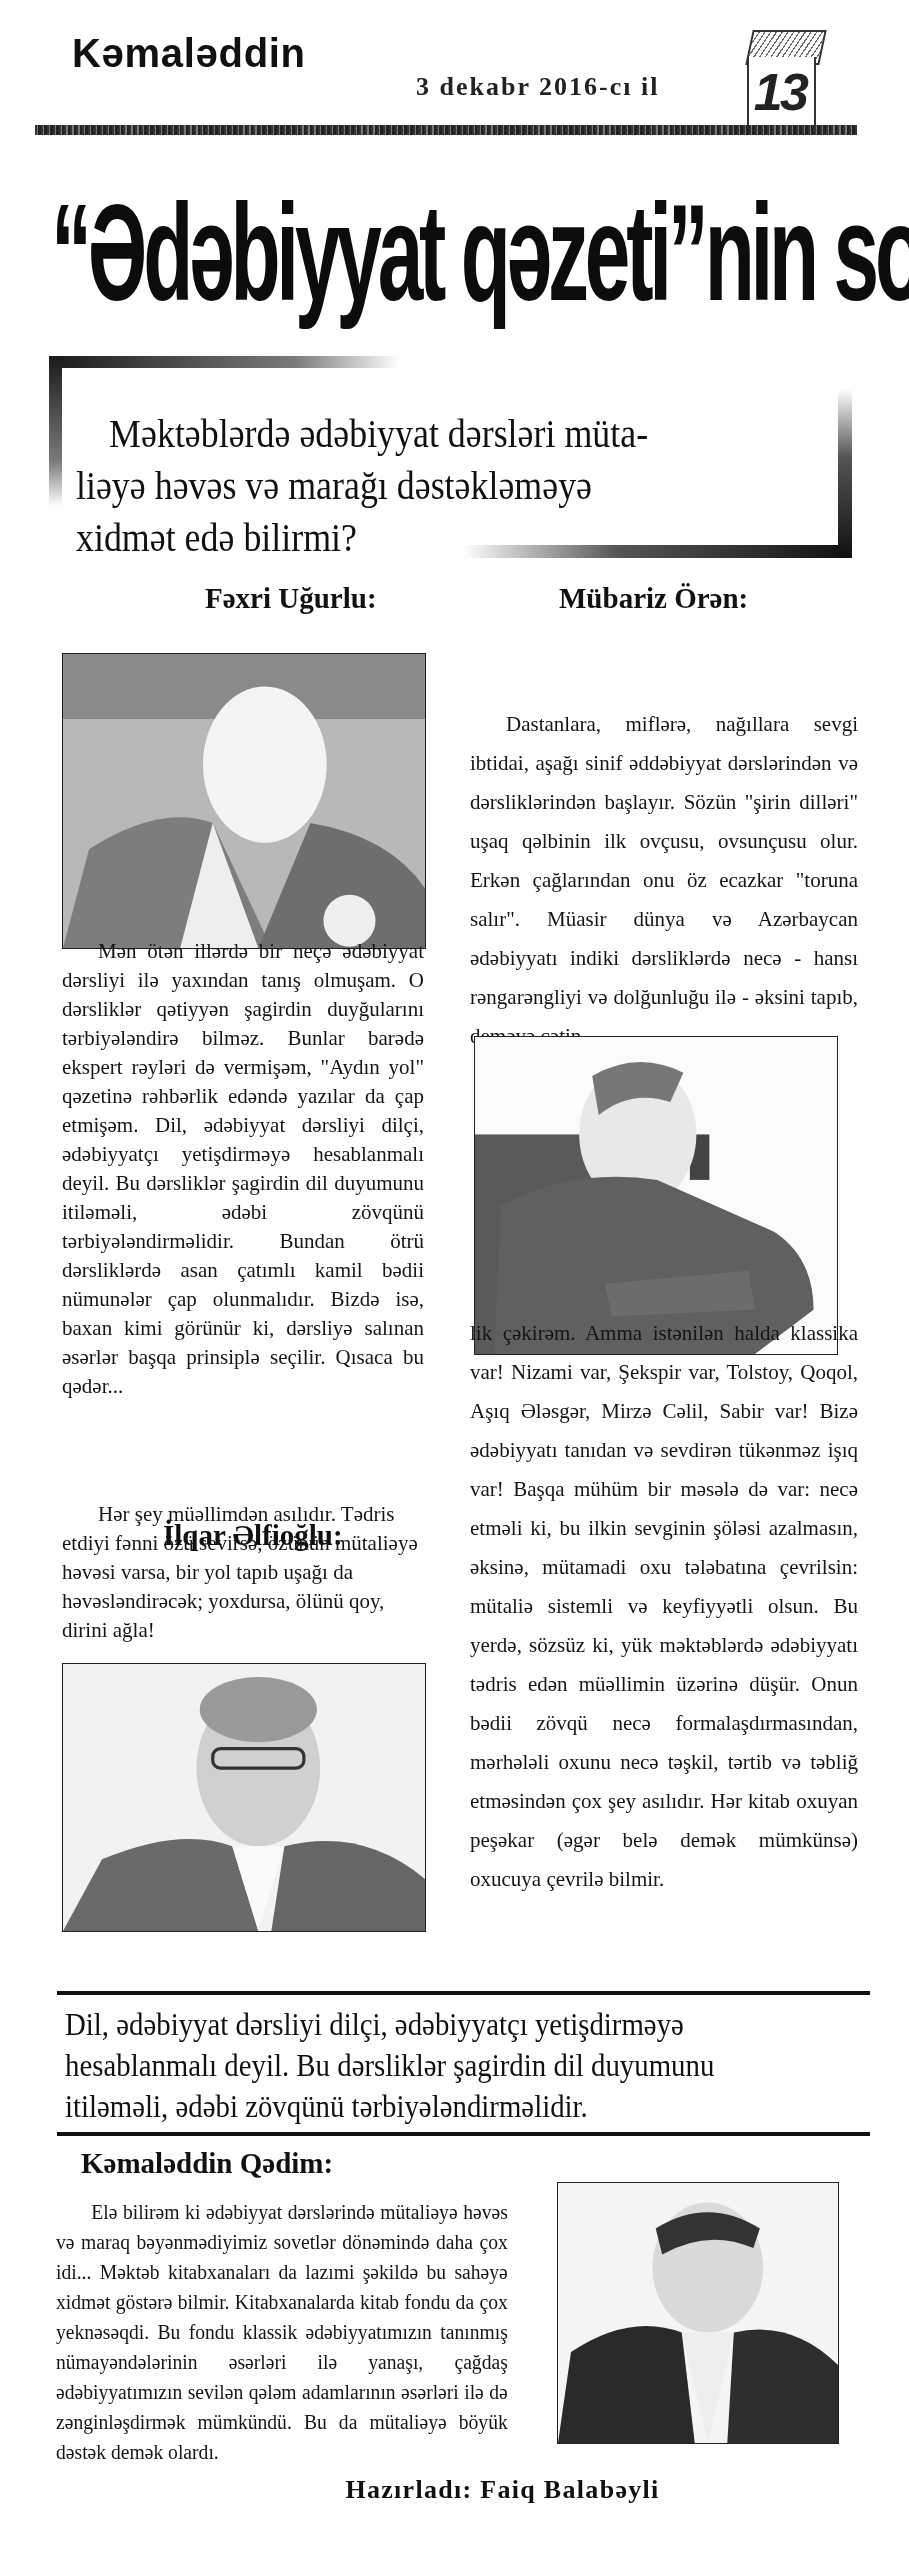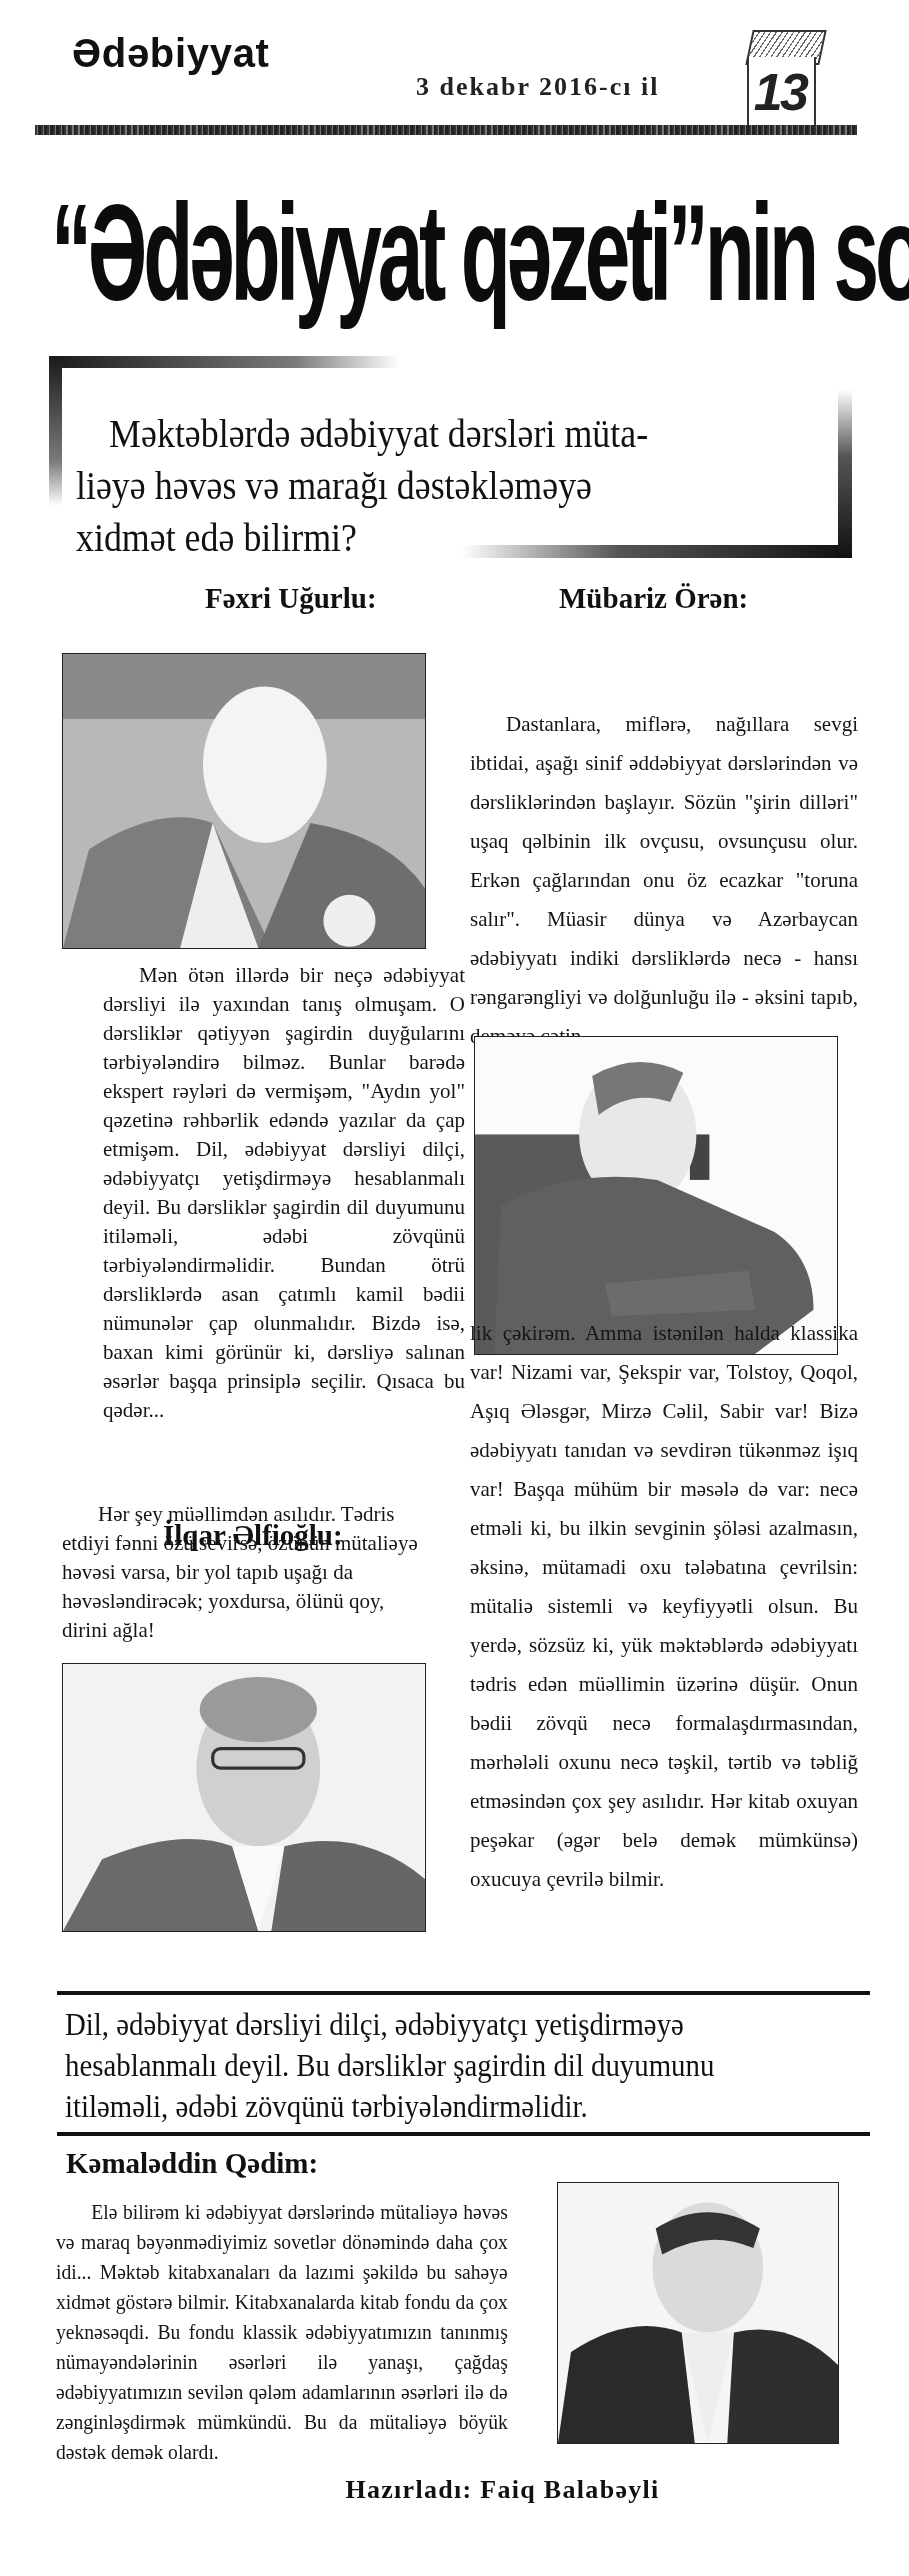--- a/index.html
+++ b/index.html
@@ -25,21 +25,21 @@
   .col-text .indent { display:inline-block; width:36px; }
   .photo { border:1.3px solid #222; background:#888; overflow:hidden; }
   .photo svg { display:block; width:100%; height:100%; }
   .pull-rule { left:57px; height:3.9px; width:813px; background:#111; }
   .pull-quote { left:65px; top:1992px; width:807px; font-size:31px; line-height:41px; color:#111; transform:scaleX(0.93); transform-origin:left top; }
   .signature { left:0; width:909px; text-align:center; top:2475px; font-size:26px; font-weight:bold; letter-spacing:1.3px; color:#111;padding-left:48px; }
 </style>
 </head>
 <body>
 
-<div class="abs section-label">Ədəbiyyat</div>
+<div class="abs section-label">Kəmaləddin</div>
 <div class="abs date">3 dekabr 2016-cı il</div>
 <div class="abs page-num-box">
   <div class="pg-fold"></div>
   <div class="pg"></div>
   <div class="num">13</div>
 </div>
 <div class="abs top-rule"></div>
 
 <div class="abs headline">“Ədəbiyyat qəzeti”nin sorğusu</div>
 
@@ -60,21 +60,21 @@
   <svg viewBox="0 0 556 452" preserveAspectRatio="none">
     <rect width="556" height="452" fill="#b8b8b8"></rect>
     <rect x="0" y="0" width="556" height="100" fill="#8a8a8a"></rect>
     <ellipse cx="310" cy="170" rx="95" ry="120" fill="#f4f4f4"></ellipse>
     <path d="M0 452 L40 300 Q150 230 230 260 L320 452 Z" fill="#7d7d7d"></path>
     <path d="M380 260 Q500 280 556 360 L556 452 L300 452 Z" fill="#6e6e6e"></path>
     <path d="M230 260 L300 452 L180 452 Z" fill="#eeeeee"></path>
     <ellipse cx="440" cy="410" rx="40" ry="40" fill="#efefef"></ellipse>
   </svg>
 </div>
-<div class="abs col-text" style="left:62px; top:961px; width:362px;margin-left:41px;">
+<div class="abs col-text" style="left:62px; top:937px; width:362px;">
   <span class="indent"></span><span>Mən ötən illərdə bir neçə ədəbiyyat dərsliyi ilə yaxından tanış olmuşam. O dərsliklər qətiyyən şagirdin duyğularını tərbiyələndirə bilməz. Bunlar barədə ekspert rəyləri də vermişəm, "Aydın yol" qəzetinə rəhbərlik edəndə yazılar da çap etmişəm. Dil, ədəbiyyat dərsliyi dilçi, ədəbiyyatçı yetişdirməyə hesablanmalı deyil. Bu dərsliklər şagirdin dil duyumunu itiləməli, ədəbi zövqünü tərbiyələndirməlidir. Bundan ötrü dərsliklərdə asan çatımlı kamil bədii nümunələr çap olunmalıdır. Bizdə isə, baxan kimi görünür ki, dərsliyə salınan əsərlər başqa prinsiplə seçilir. Qısaca bu qədər...</span>
 </div>
 
 <div class="abs speaker-name" style="left:163px; top:1519px;">İlqar Əlfioğlu:</div>
 <div class="abs col-text" style="left:62px; top:1500px; width:362px; text-align:left;">
   <span class="indent"></span><span>Hər şey müəllimdən asılıdır. Tədris etdiyi fənni özü sevirsə, özünün mütaliəyə həvəsi varsa, bir yol tapıb uşağı da həvəsləndirəcək; yoxdursa, ölünü qoy, dirini ağla!</span>
 </div>
 <div class="abs photo" style="left:62px; top:1663px; width:362px; height:267px;">
   <svg viewBox="0 0 556 410" preserveAspectRatio="none">
     <rect width="556" height="410" fill="#f2f2f2"></rect>
@@ -103,21 +103,21 @@
   </svg>
 </div>
 <div class="abs col-text" style="left:470px; top:1314px; width:388px; line-height:39px;">
   <span>lik çəkirəm. Amma istənilən halda klassika var! Nizami var, Şekspir var, Tolstoy, Qoqol, Aşıq Ələsgər, Mirzə Cəlil, Sabir var! Bizə ədəbiyyatı tanıdan və sevdirən tükənməz işıq var! Başqa mühüm bir məsələ də var: necə etməli ki, bu ilkin sevginin şöləsi azalmasın, əksinə, mütamadi oxu tələbatına çevrilsin: mütaliə sistemli və keyfiyyətli olsun. Bu yerdə, sözsüz ki, yük məktəblərdə ədəbiyyatı tədris edən müəllimin üzərinə düşür. Onun bədii zövqü necə formalaşdırmasından, mərhələli oxunu necə təşkil, tərtib və təbliğ etməsindən çox şey asılıdır. Hər kitab oxuyan peşəkar (əgər belə demək mümkünsə) oxucuya çevrilə bilmir.</span>
 </div>
 
 <div class="abs pull-rule" style="top:1991px;"></div>
 <div class="abs pull-quote" style="top:2004px;">Dil, ədəbiyyat dərsliyi dilçi, ədəbiyyatçı yetişdirməyə hesablanmalı deyil. Bu dərsliklər şagirdin dil duyumunu itiləməli, ədəbi zövqünü tərbiyələndirməlidir.</div>
 <div class="abs pull-rule" style="top:2132px;"></div>
 
-<div class="abs speaker-name" style="left:66px; top:2147px;">Kəmaləddin Qədim:</div>
+<div class="abs speaker-name" style="left:81px; top:2147px;">Kəmaləddin Qədim:</div>
 <div class="abs col-text" style="left:56px; top:2197px; width:461px; font-size:20px; line-height:30px; transform:scaleX(0.98); transform-origin:left top;">
   <span class="indent"></span><span>Elə bilirəm ki ədəbiyyat dərslərində mütaliəyə həvəs və maraq bəyənmədiyimiz sovetlər dönəmində daha çox idi... Məktəb kitabxanaları da lazımi şəkildə bu sahəyə xidmət göstərə bilmir. Kitabxanalarda kitab fondu da çox yeknəsəqdi. Bu fondu klassik ədəbiyyatımızın tanınmış nümayəndələrinin əsərləri ilə yanaşı, çağdaş ədəbiyyatımızın sevilən qələm adamlarının əsərləri ilə də zənginləşdirmək mümkündü. Bu da mütaliəyə böyük dəstək demək olardı.</span>
 </div>
 <div class="abs photo" style="left:557px; top:2182px; width:280px; height:260px;">
   <svg viewBox="0 0 430 400" preserveAspectRatio="none">
     <rect width="430" height="400" fill="#f5f5f5"></rect>
     <ellipse cx="230" cy="130" rx="85" ry="100" fill="#dadada"></ellipse>
     <path d="M150 70 Q230 20 310 70 L300 100 Q230 70 160 110 Z" fill="#333"></path>
     <path d="M0 400 L20 260 Q110 200 190 230 L210 400 Z" fill="#2a2a2a"></path>
     <path d="M270 230 Q360 210 430 280 L430 400 L260 400 Z" fill="#2e2e2e"></path>

